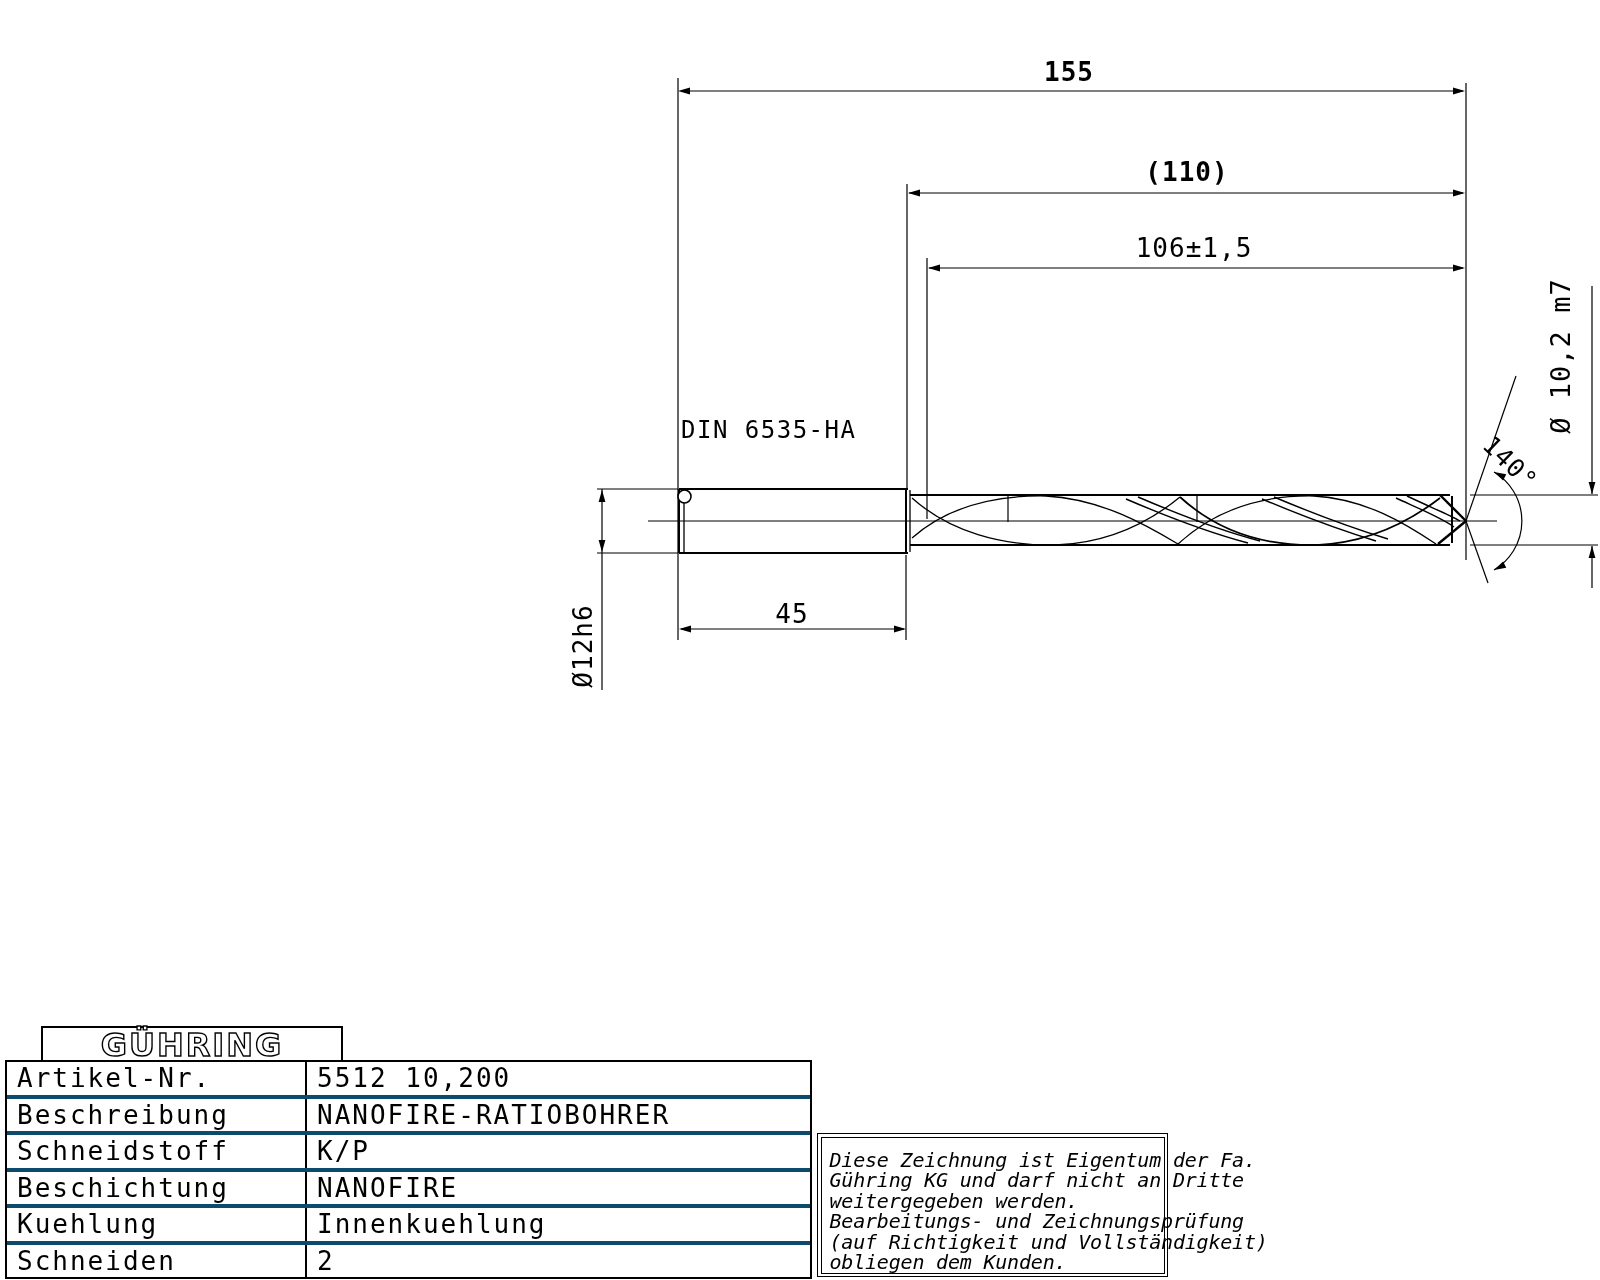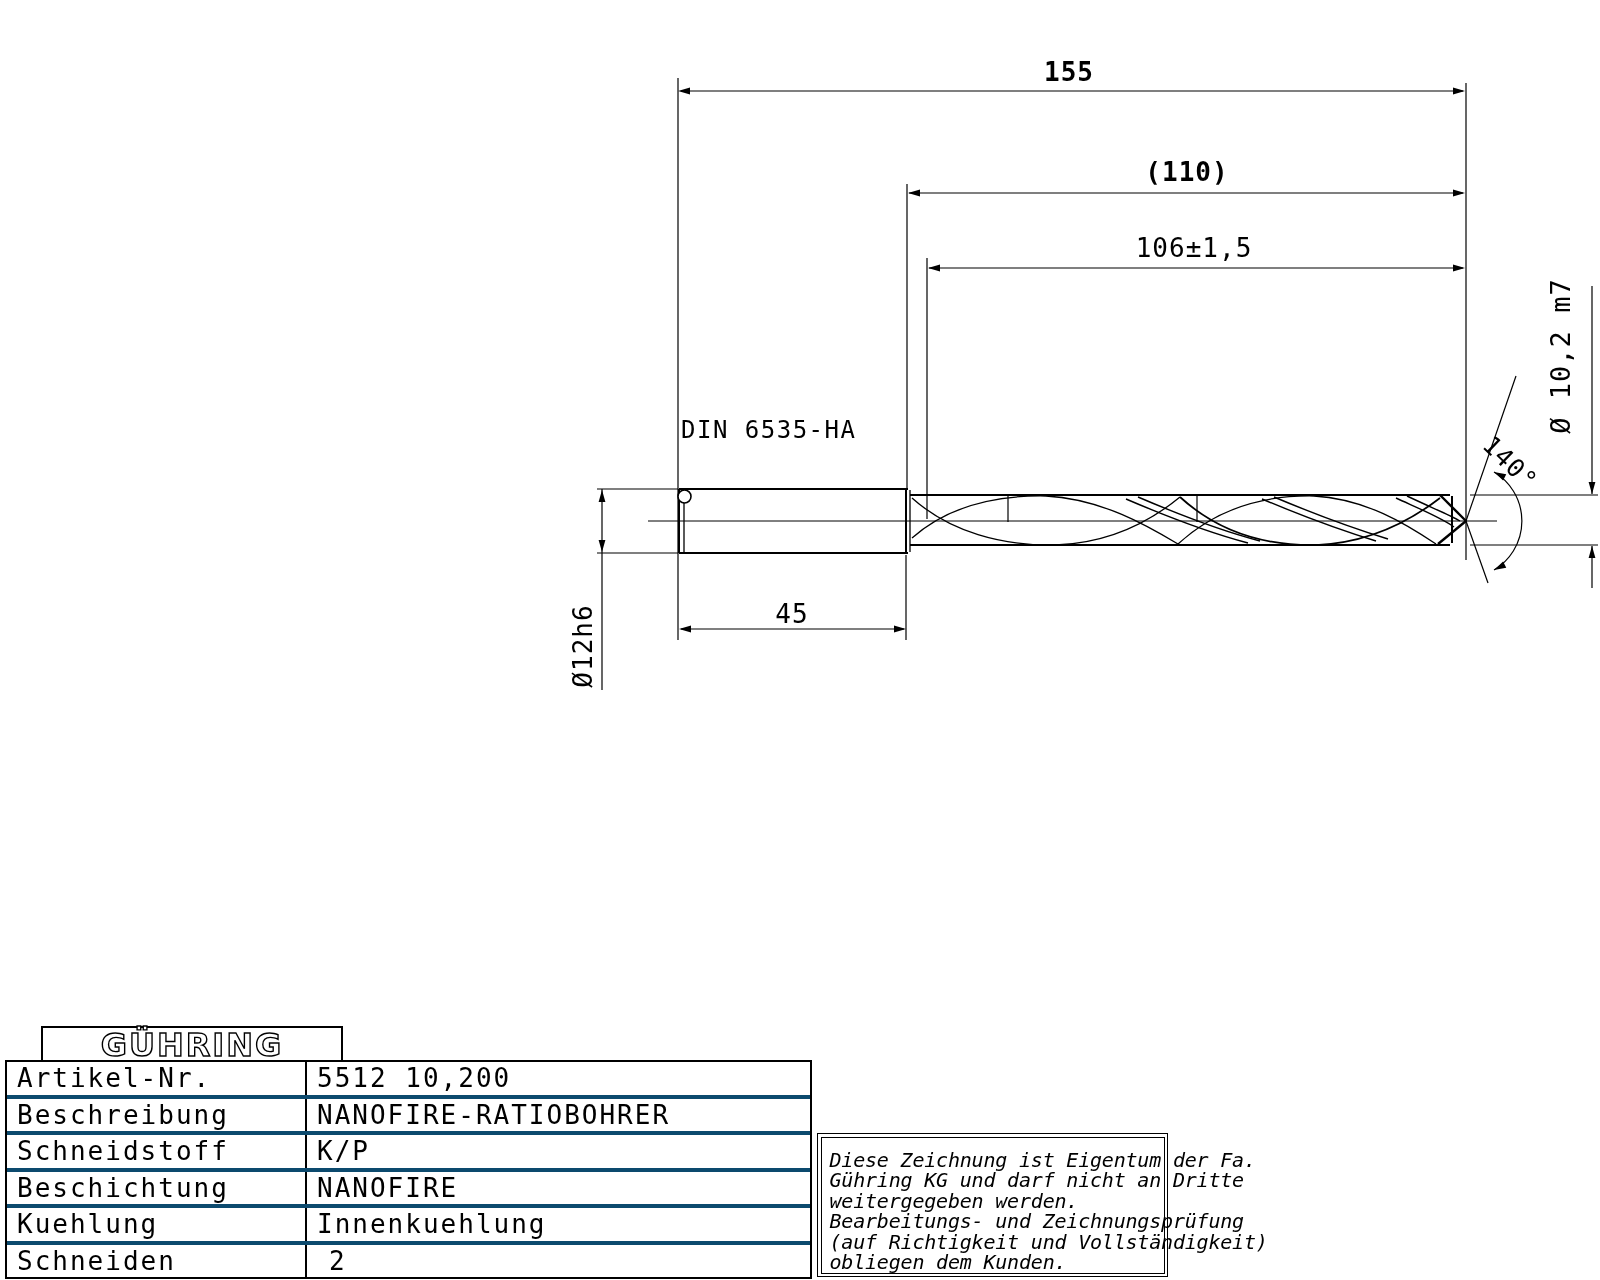--- a/index.html
+++ b/index.html
@@ -19,21 +19,21 @@
     border:2px solid #000;border-bottom:none;box-sizing:border-box;
     display:flex;align-items:center;justify-content:center;margin-left:36px;
   }
   .logo-cell svg{overflow:visible;}
   .tblock{
     position:absolute;left:5px;top:1060px;width:807px;height:219px;
     border:2px solid #000;box-sizing:border-box;
     display:flex;flex-direction:column;
   }
   .trow{flex:1 1 0;display:flex;border-bottom:4px solid #0c4a6e;box-sizing:border-box;min-height:0;}
-  .trow:last-child{border-bottom:none;gap:12px;}
+  .trow:last-child{border-bottom:none;}
   .tcell{display:flex;align-items:center;padding-left:10px;box-sizing:border-box;
          font-size:26px;letter-spacing:2px;white-space:pre;overflow:hidden;}
   .tlabel{width:300px;flex:none;border-right:2px solid #000;}
   .tvalue{flex:1;}
   
   .notebox{
     position:absolute;left:817px;top:1133px;width:351px;height:144px;
     border:1.6px solid #000;box-sizing:border-box;
   }
   .notebox-inner{

